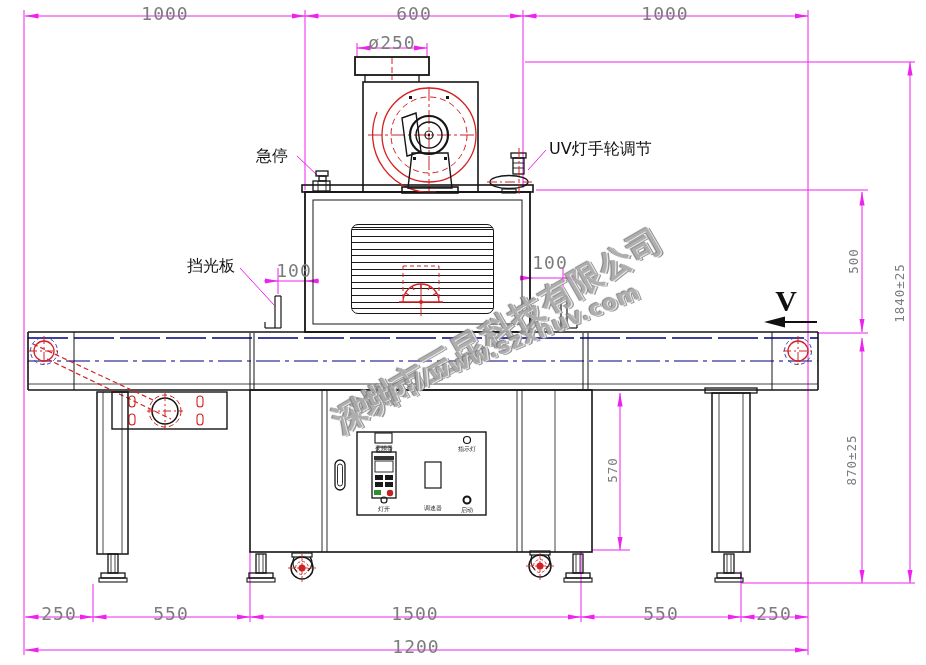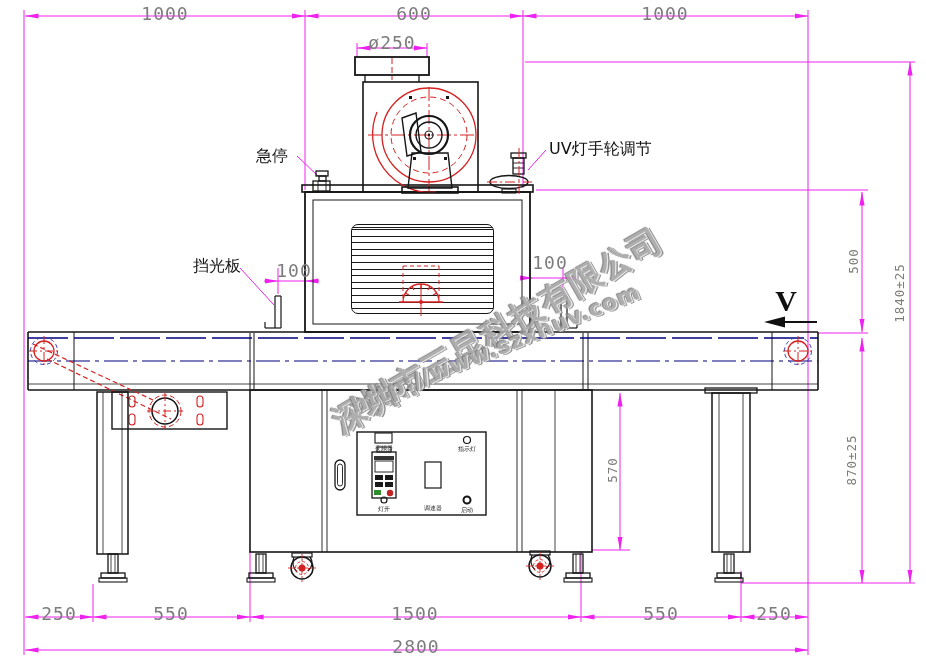--- a/index.html
+++ b/index.html
@@ -324,25 +324,25 @@
   <div class="dim" style="left:550px;top:252px;">100</div>
   <div class="vdim" style="left:853px;top:261px;">500</div>
   <div class="vdim" style="left:851px;top:460px;">870±25</div>
   <div class="vdim" style="left:899px;top:293px;">1840±25</div>
   <div class="vdim" style="left:612px;top:470px;">570</div>
   <div class="dim" style="left:59px;top:603px;">250</div>
   <div class="dim" style="left:171px;top:603px;">550</div>
   <div class="dim" style="left:415px;top:603px;">1500</div>
   <div class="dim" style="left:661px;top:603px;">550</div>
   <div class="dim" style="left:774px;top:603px;">250</div>
-  <div class="dim" style="left:416px;top:636px;">2800</div>
+  <div class="dim" style="left:416px;top:636px;">1200</div>
 
   <div class="cjk" style="left:256px;top:146px;">急停</div>
   <div class="cjk" style="left:549px;top:139px;text-align:center;">UV灯手轮调节</div>
-  <div class="cjk" style="left:193px;top:256px;">挡光板</div>
+  <div class="cjk" style="left:187px;top:256px;">挡光板</div>
   <div class="vletter" style="left:786px;top:284px;">V</div>
 
   <div class="plabel" style="left:384px;top:444px;">变频器</div>
   <div class="plabel" style="left:467px;top:445px;">指示灯</div>
   <div class="plabel" style="left:384px;top:505px;">灯开</div>
   <div class="plabel" style="left:433px;top:504px;">调速器</div>
   <div class="plabel" style="left:467px;top:506px;">启动</div>
 
   <div class="wm wm-company">深圳市三昆科技有限公司</div>
   <div class="wm wm-url">http://www.szxhuv.com</div>

